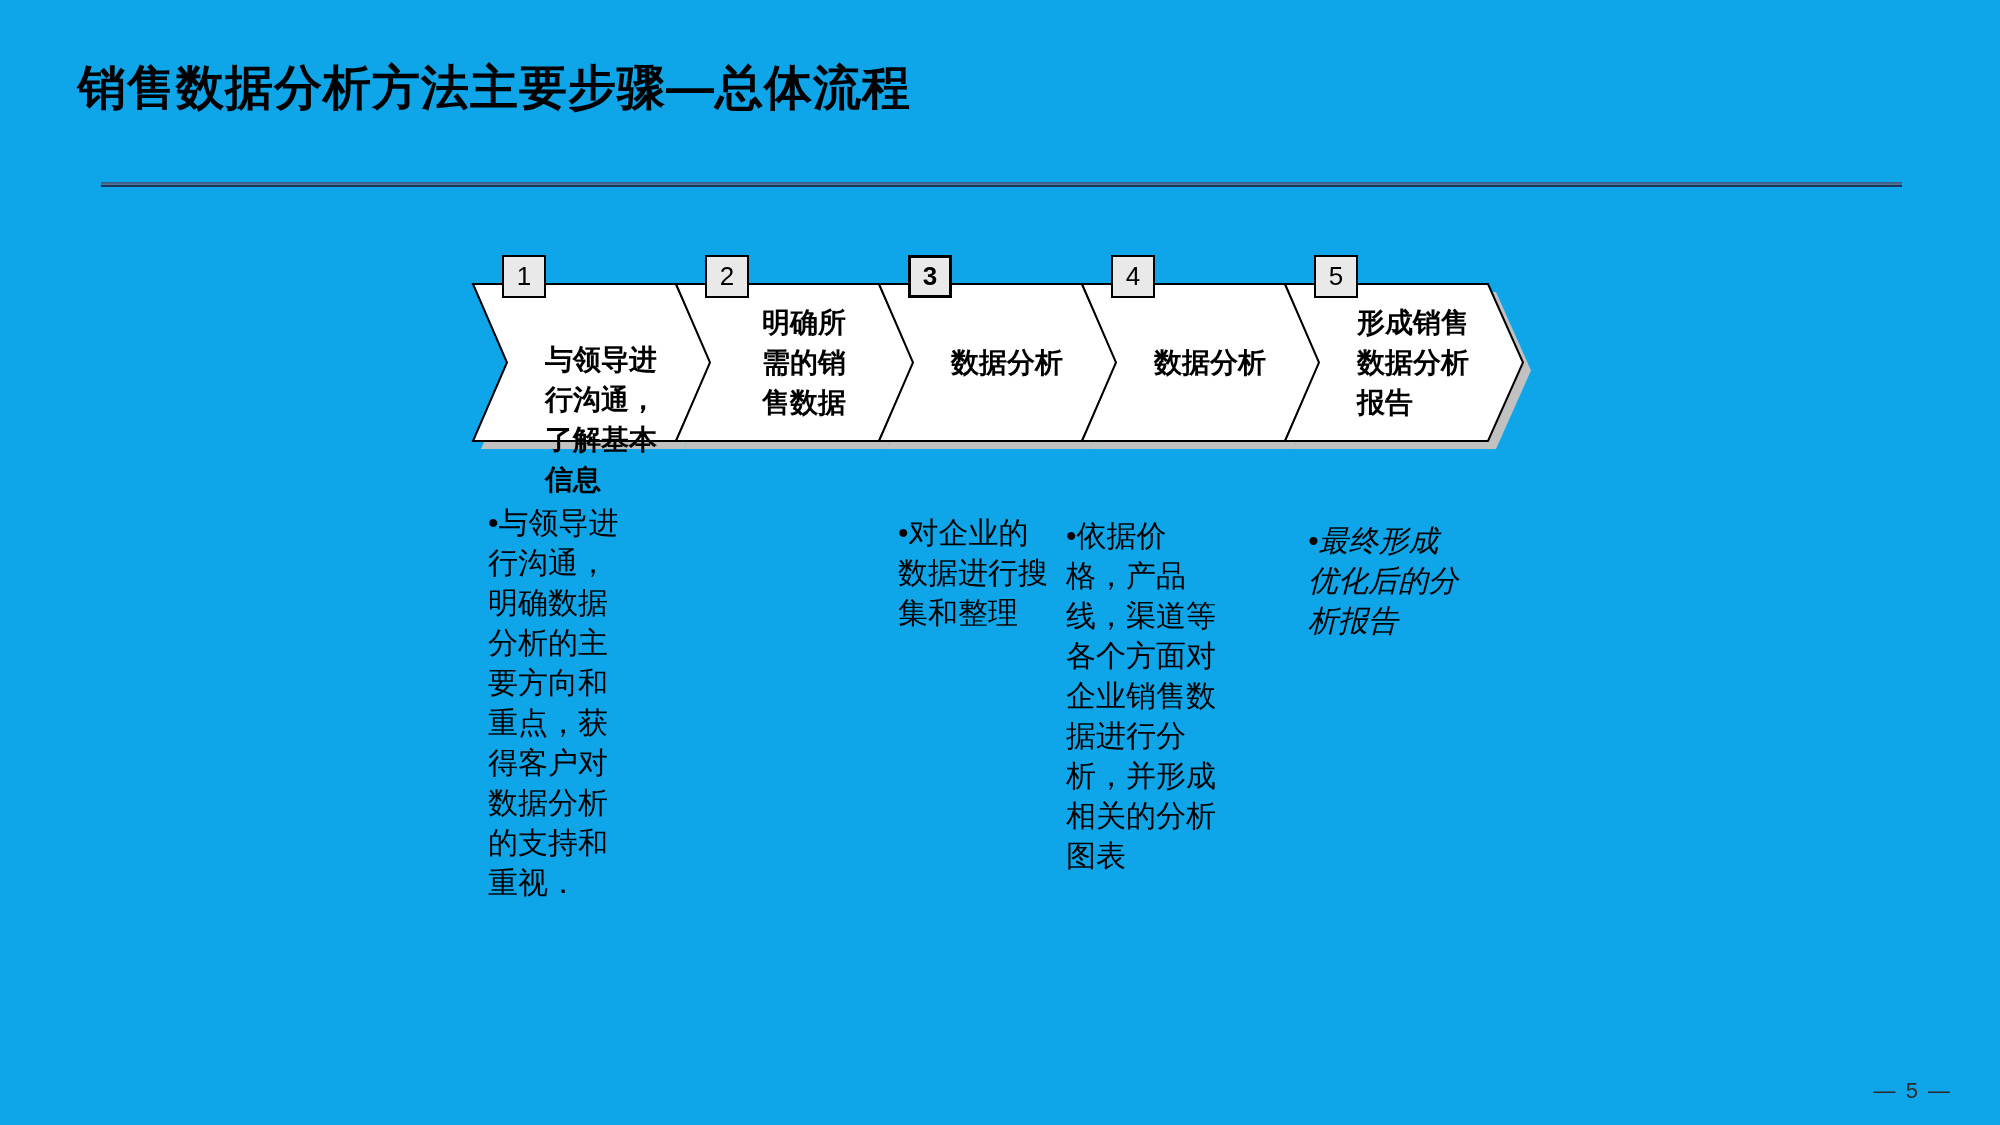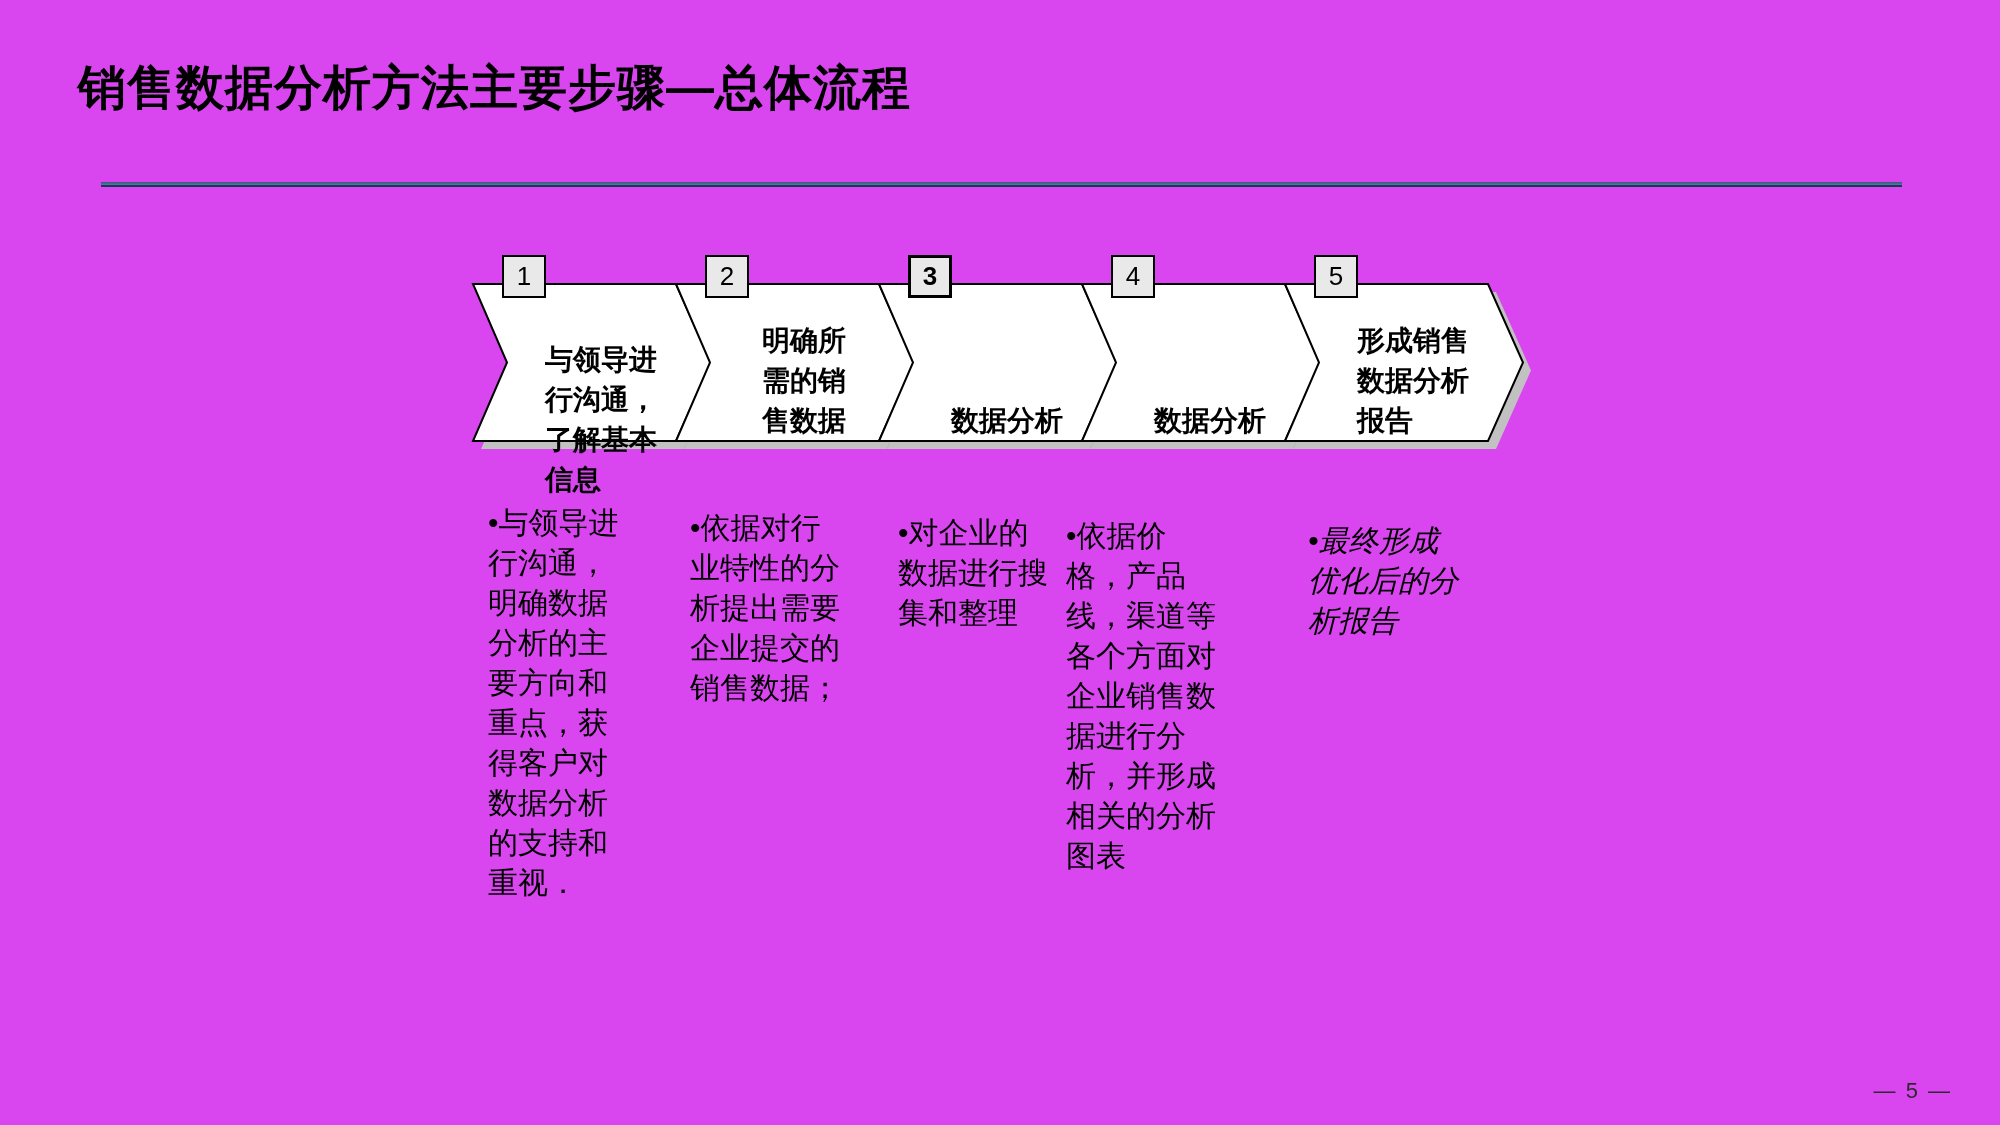--- a/index.html
+++ b/index.html
@@ -1,17 +1,17 @@
 <!DOCTYPE html>
 <html><head>
 <meta charset="utf-8">
 <style>
   html,body{margin:0;padding:0;background:#ffffff;}
   body{width:2000px;height:1125px;overflow:hidden;font-family:"Liberation Sans",sans-serif;}
-  .slide{position:relative;width:2000px;height:1125px;background:#d946ef;}
+  .slide{position:relative;width:2000px;height:1125px;background:#0ea5e9;}
 
   .slide-title{
     position:absolute;left:78px;top:58px;
     font-size:48px;font-weight:900;color:#000;
     letter-spacing:1px;line-height:60px;white-space:nowrap;
   }
   .title-divider{
     position:absolute;left:101px;top:182px;width:1801px;height:5px;
     background:linear-gradient(180deg,#3d5f85 0%,#3d5f85 28%,#7e9cc0 42%,#17375d 62%,#17375d 100%);
   }
@@ -26,21 +26,21 @@
   }
   .step-badge.badge-bold{font-weight:bold;border-width:3px;}
   .badge-1{left:502px;}
   .badge-2{left:705px;}
   .badge-3{left:908px;}
   .badge-4{left:1111px;}
   .badge-5{left:1314px;}
 
   .arrow-label{
     position:absolute;top:284px;height:157px;width:200px;box-sizing:border-box;
-    display:flex;align-items:flex-end;justify-content:center;
+    display:flex;align-items:center;justify-content:center;
     font-size:28px;font-weight:bold;color:#000;line-height:40px;
   }
   .arrow-label .txt{white-space:pre-line;text-align:left;}
   .label-1{left:501px;align-items:flex-start;padding-top:16px;margin-top:40px;}
   .label-2{left:704px;}
   .label-3{left:907px;}
   .label-4{left:1110px;}
   .label-5{left:1313px;font-family:Liberation Serif, serif;}
 
   .step-desc{
@@ -126,25 +126,20 @@
   <div class="step-desc desc-1">•与领导进
 行沟通，
 明确数据
 分析的主
 要方向和
 重点，获
 得客户对
 数据分析
 的支持和
 重视．</div>
-  <div class="step-desc desc-2">•依据对行
-业特性的分
-析提出需要
-企业提交的
-销售数据；</div>
   <div class="step-desc desc-3">•对企业的
 数据进行搜
 集和整理</div>
   <div class="step-desc desc-4">•依据价
 格，产品
 线，渠道等
 各个方面对
 企业销售数
 据进行分
 析，并形成

